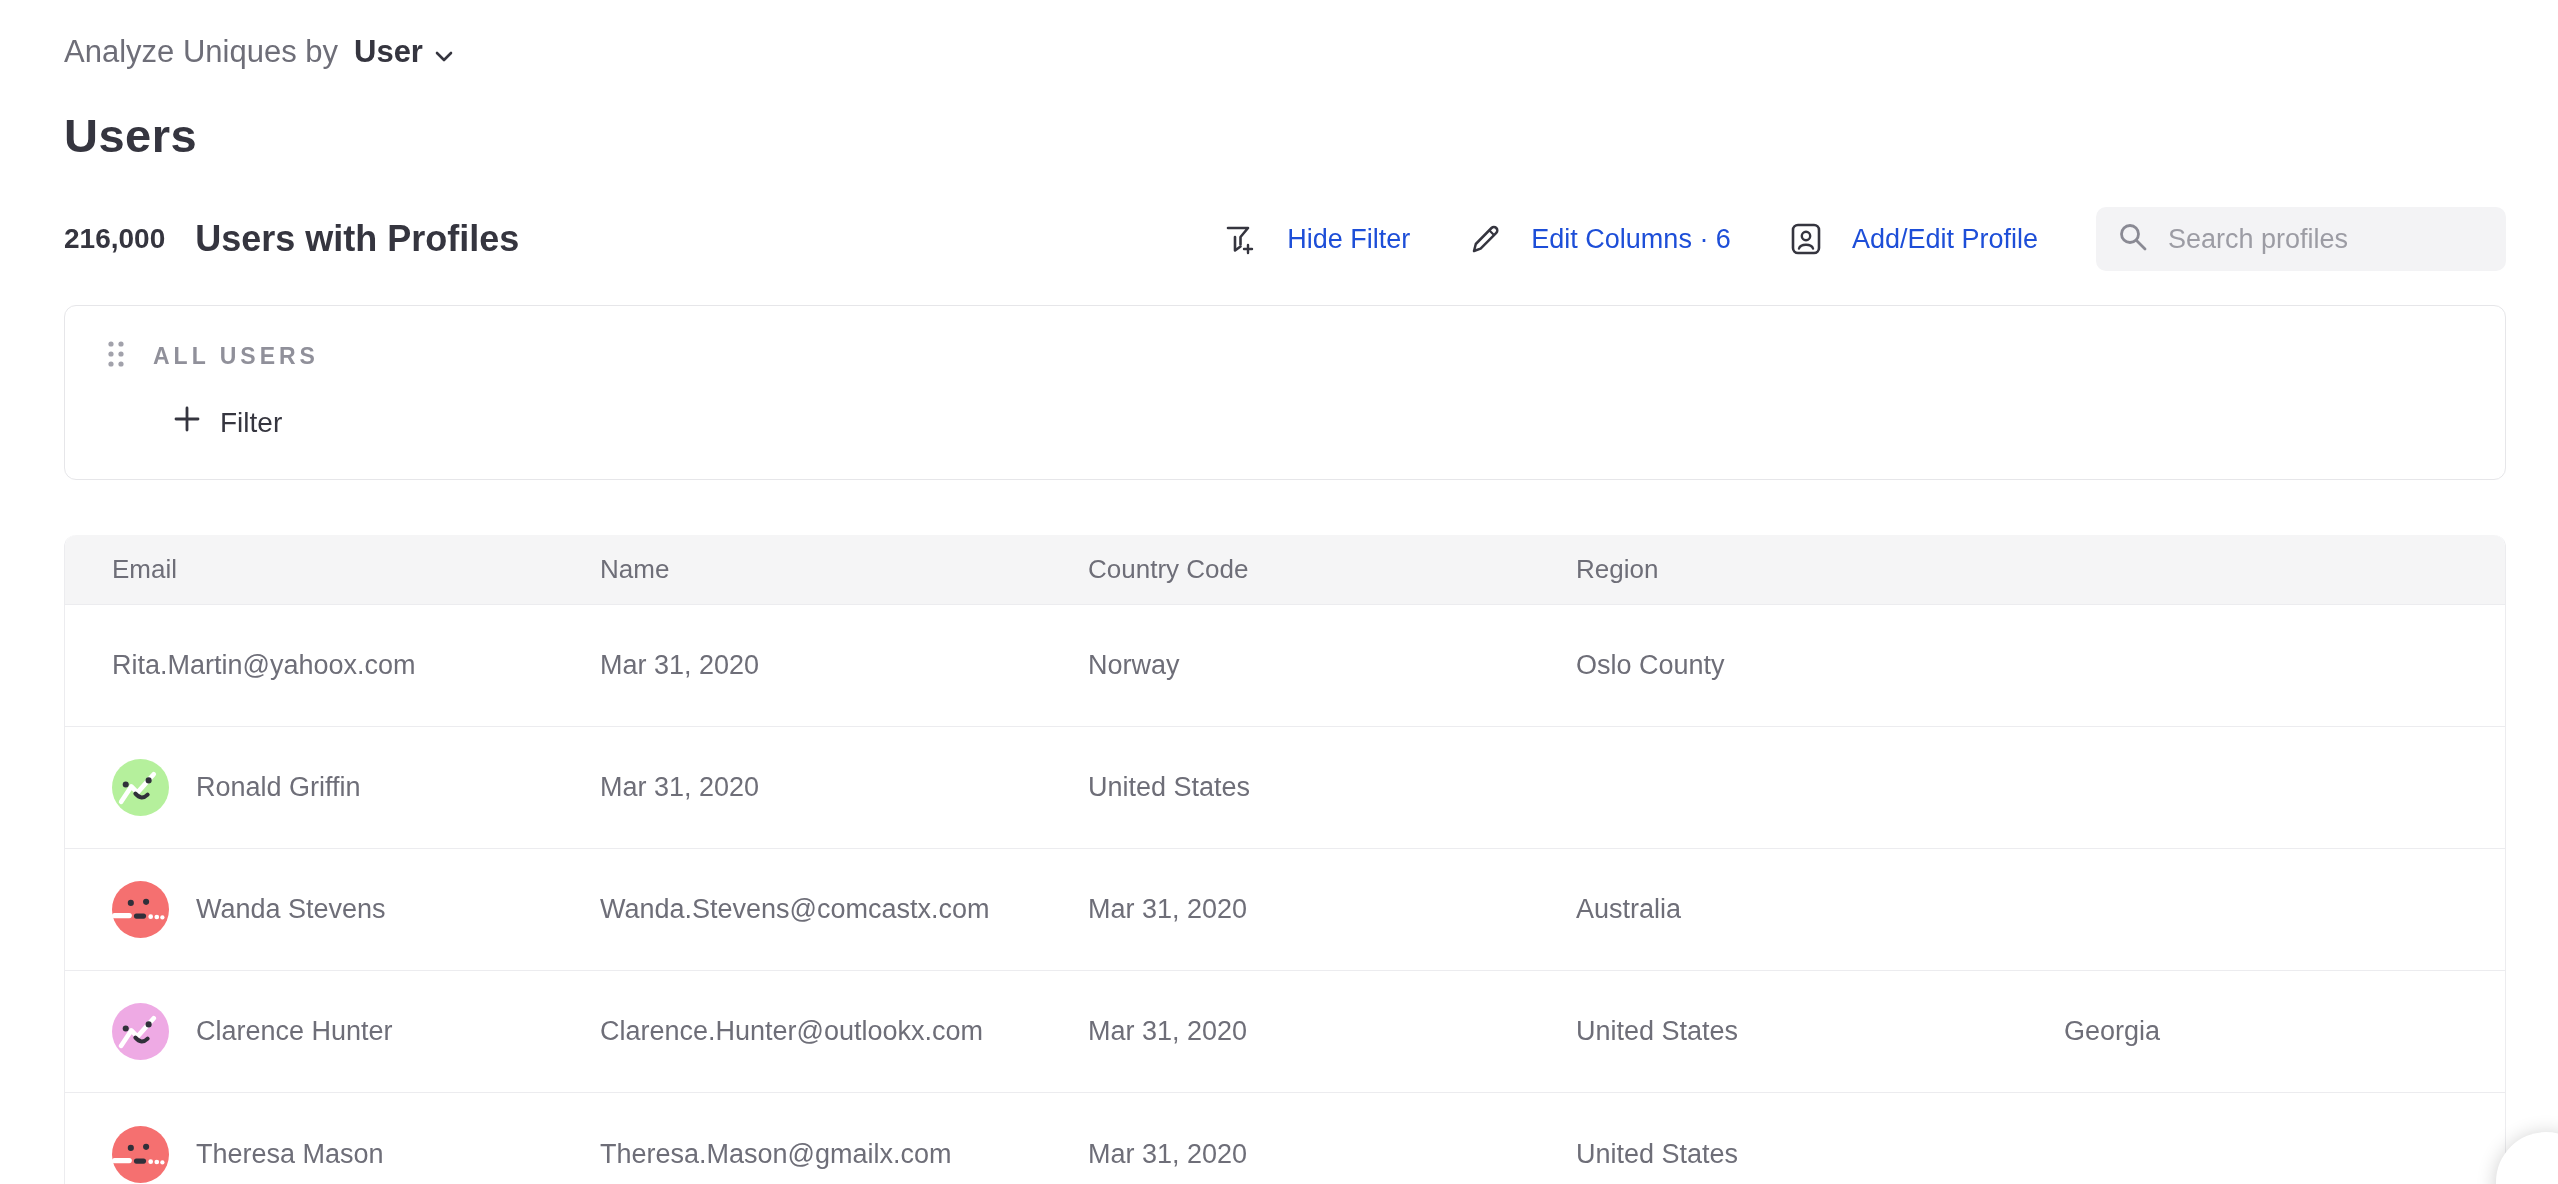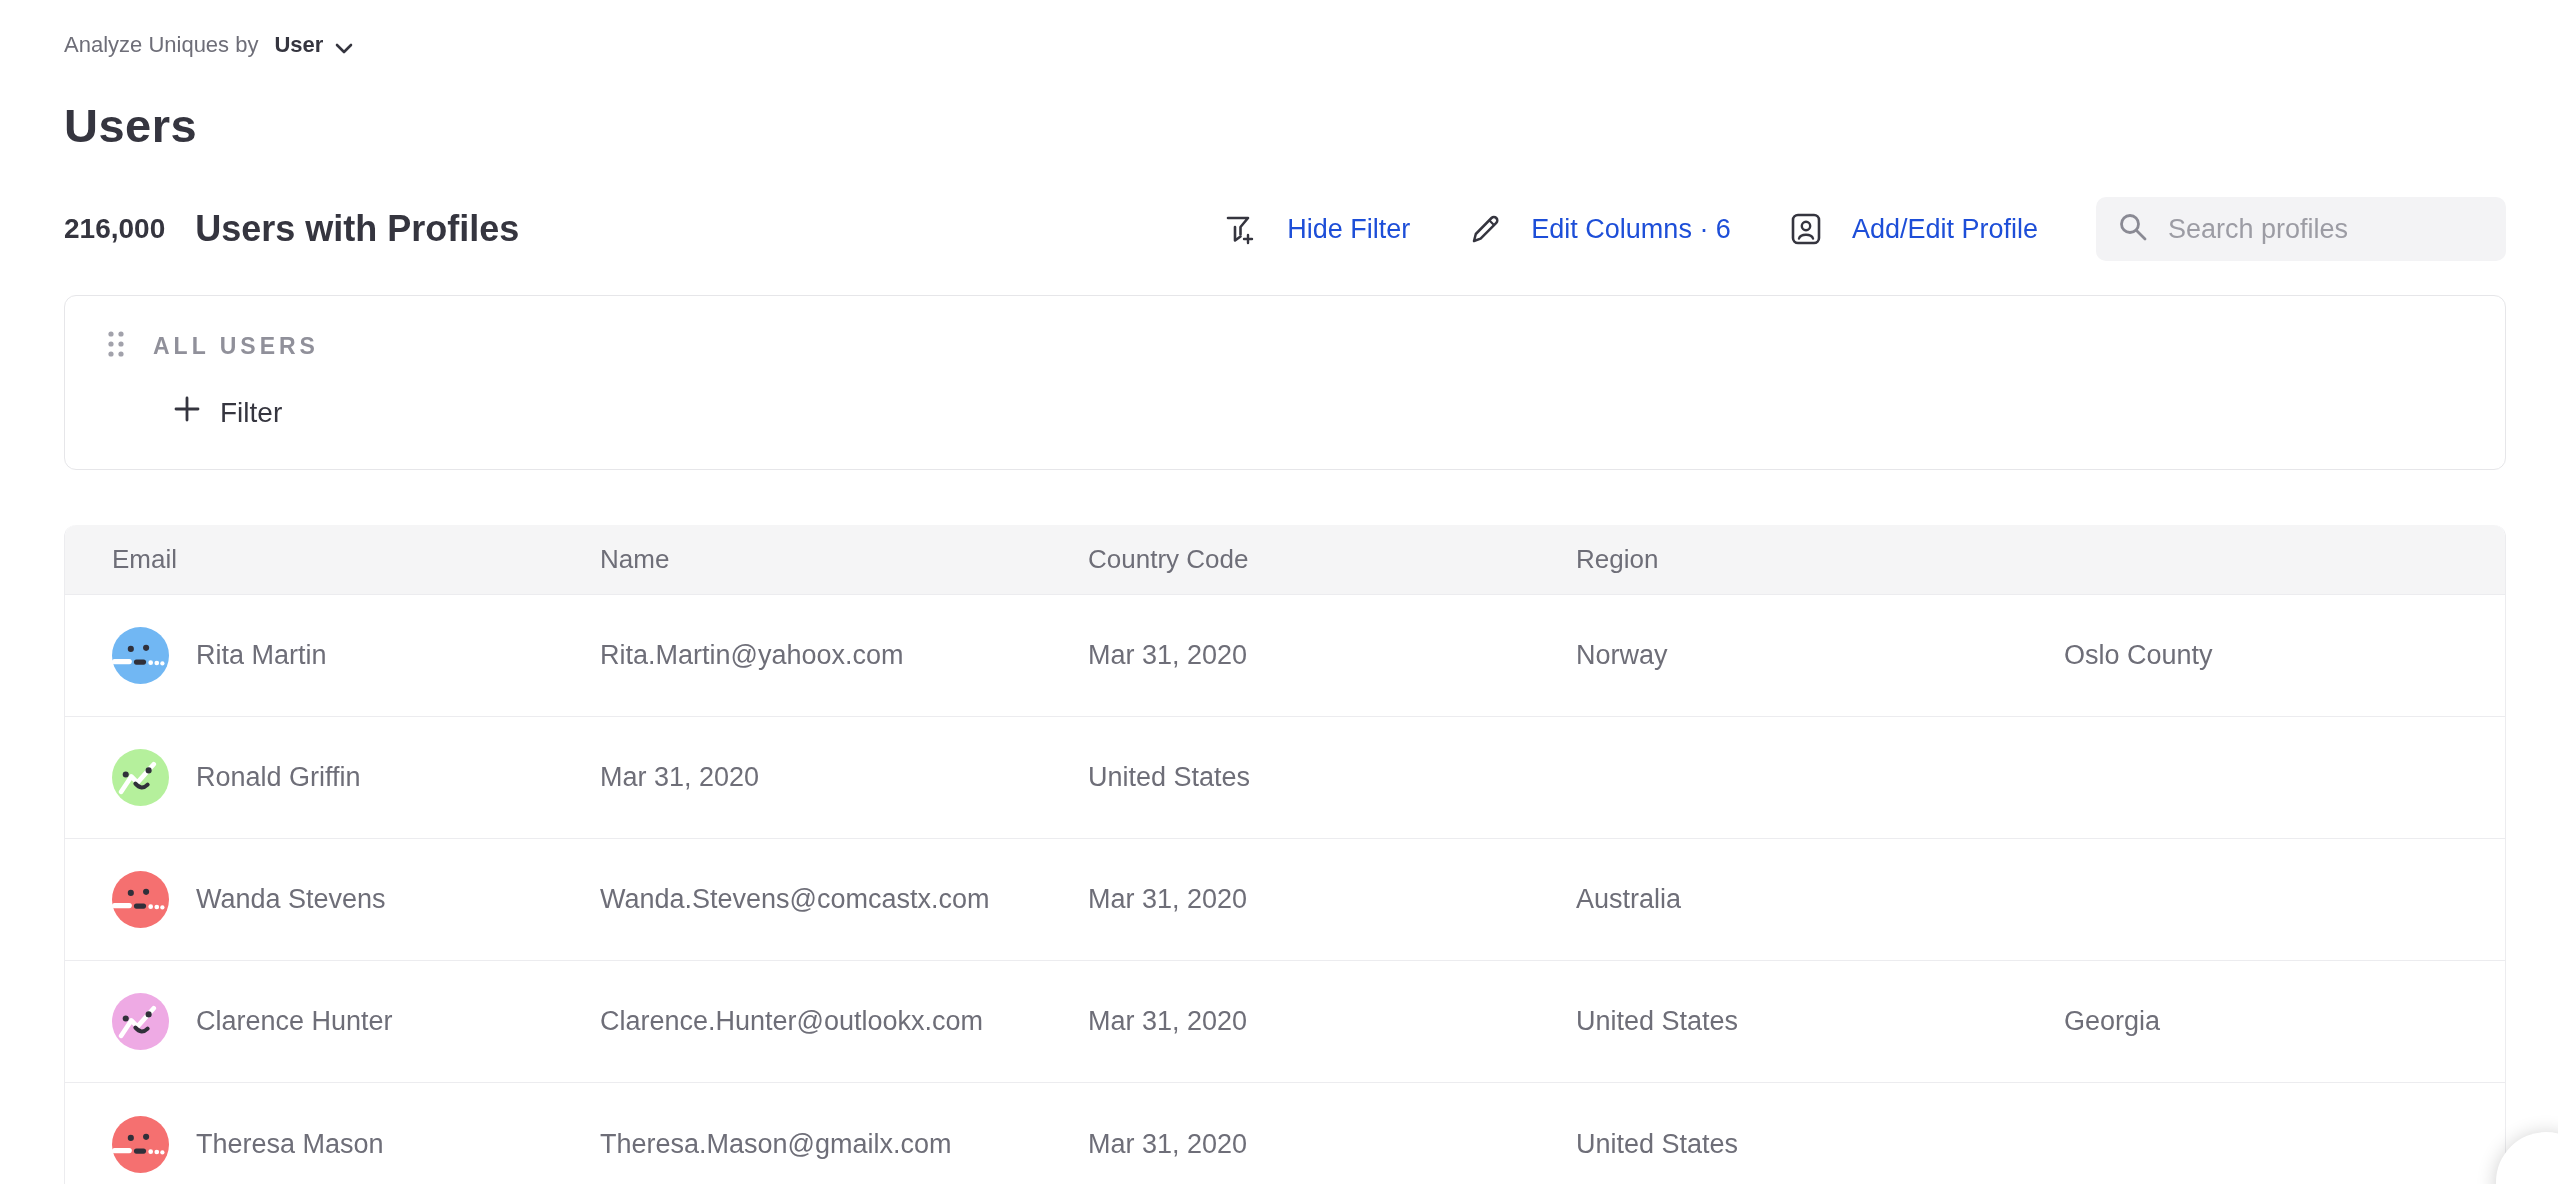--- a/index.html
+++ b/index.html
@@ -1,21 +1,21 @@
 <!DOCTYPE html>
 <html><head>
 <meta charset="utf-8">
 <style>
   * { margin:0; padding:0; box-sizing:border-box; }
   html,body { width:2558px; height:1184px; overflow:hidden; background:#ffffff;
               font-family:"Liberation Sans", sans-serif; color:#35353f; }
   .page { width:100%; height:100%; padding:0 52px 0 64px; position:relative; }
 
   
-  .analyze-row { display:flex; align-items:center; padding-top:30px; font-size:22px; }
+  .analyze-row { display:flex; align-items:flex-end; padding-top:30px; font-size:31px; }
   .analyze-label { color:#6e6e78; }
   .analyze-value { color:#35353f; font-weight:600; margin-left:16px; }
   .chev-down { margin-left:12px; margin-top:4px; }
 
   
   .page-title { font-size:47px; font-weight:700; letter-spacing:.5px; margin-top:38px; color:#35353f; }
 
   
   .stats-row { display:flex; align-items:center; margin-top:44px; height:64px; }
   .count { font-size:28px; font-weight:700; }
@@ -158,35 +158,20 @@
         </div>
         <div class="th">
           <span>Country Code</span>
         </div>
         <div class="th">
           <span>Region</span>
         </div>
       </div>
     <div>
   <div class="trow">
-    <div class="td name-cell">
-      <span class="avatar">
-              <svg viewBox="0 0 56 56">
-                <circle cx="28" cy="28" r="28" fill="#71b7f3"></circle>
-                <circle cx="18.5" cy="21.5" r="3" fill="#30303a"></circle>
-                <circle cx="33.5" cy="20.5" r="3" fill="#30303a"></circle>
-                <line x1="2.5" y1="34" x2="17" y2="34" stroke="#ffffff" stroke-width="5" stroke-linecap="round"></line>
-                <line x1="24" y1="34.5" x2="31" y2="34.5" stroke="#30303a" stroke-width="5" stroke-linecap="round"></line>
-                <circle cx="38" cy="35" r="2.3" fill="#ffffff"></circle>
-                <circle cx="44" cy="35.4" r="2.3" fill="#ffffff"></circle>
-                <circle cx="49.5" cy="35.8" r="2.1" fill="#ffffff"></circle>
-              </svg>
-            </span>
-      <span>Rita Martin</span>
-    </div>
     <div class="td">Rita.Martin@yahoox.com</div>
     <div class="td">Mar 31, 2020</div>
     <div class="td">Norway</div>
     <div class="td">Oslo County</div>
   </div>
 
   <div class="trow">
     <div class="td name-cell">
       <span class="avatar">
               <svg viewBox="0 0 56 56">

